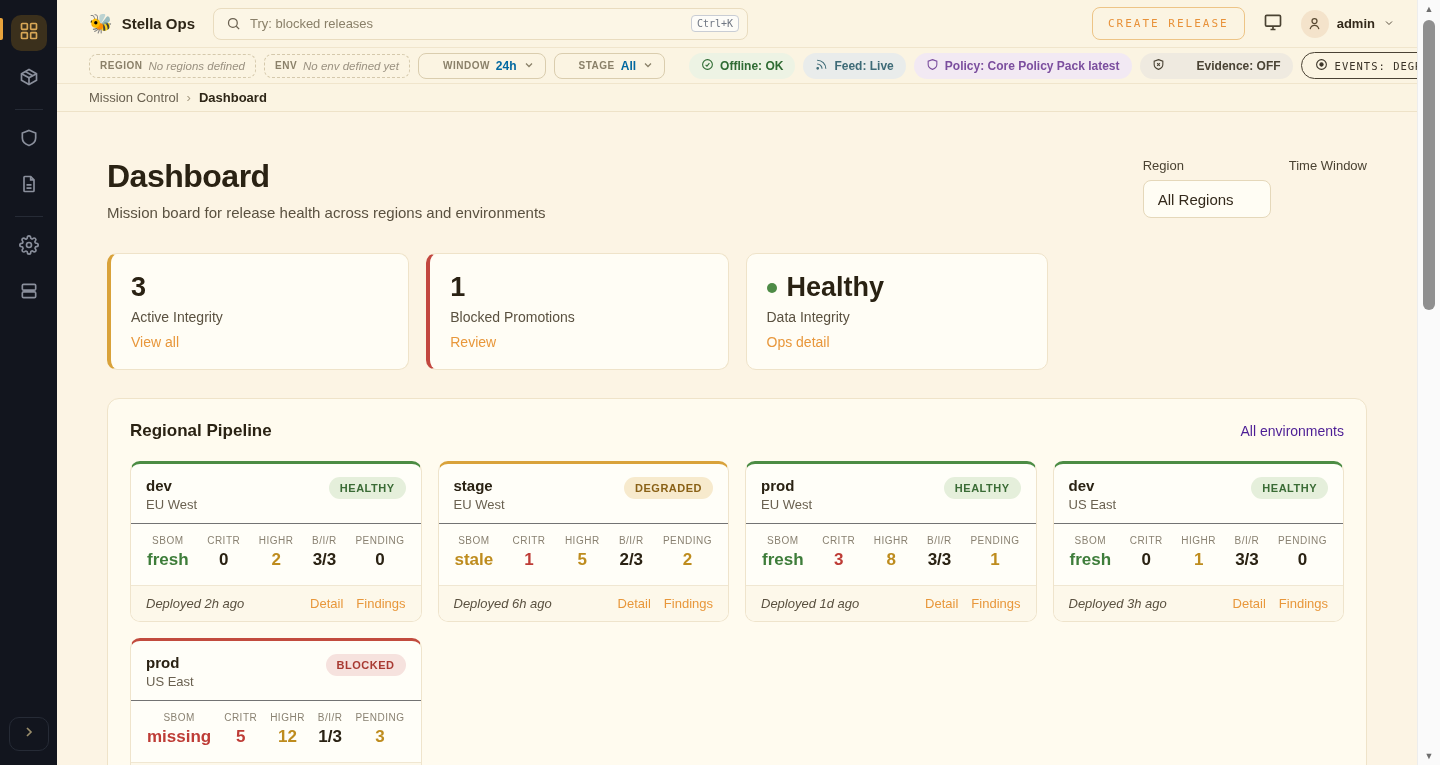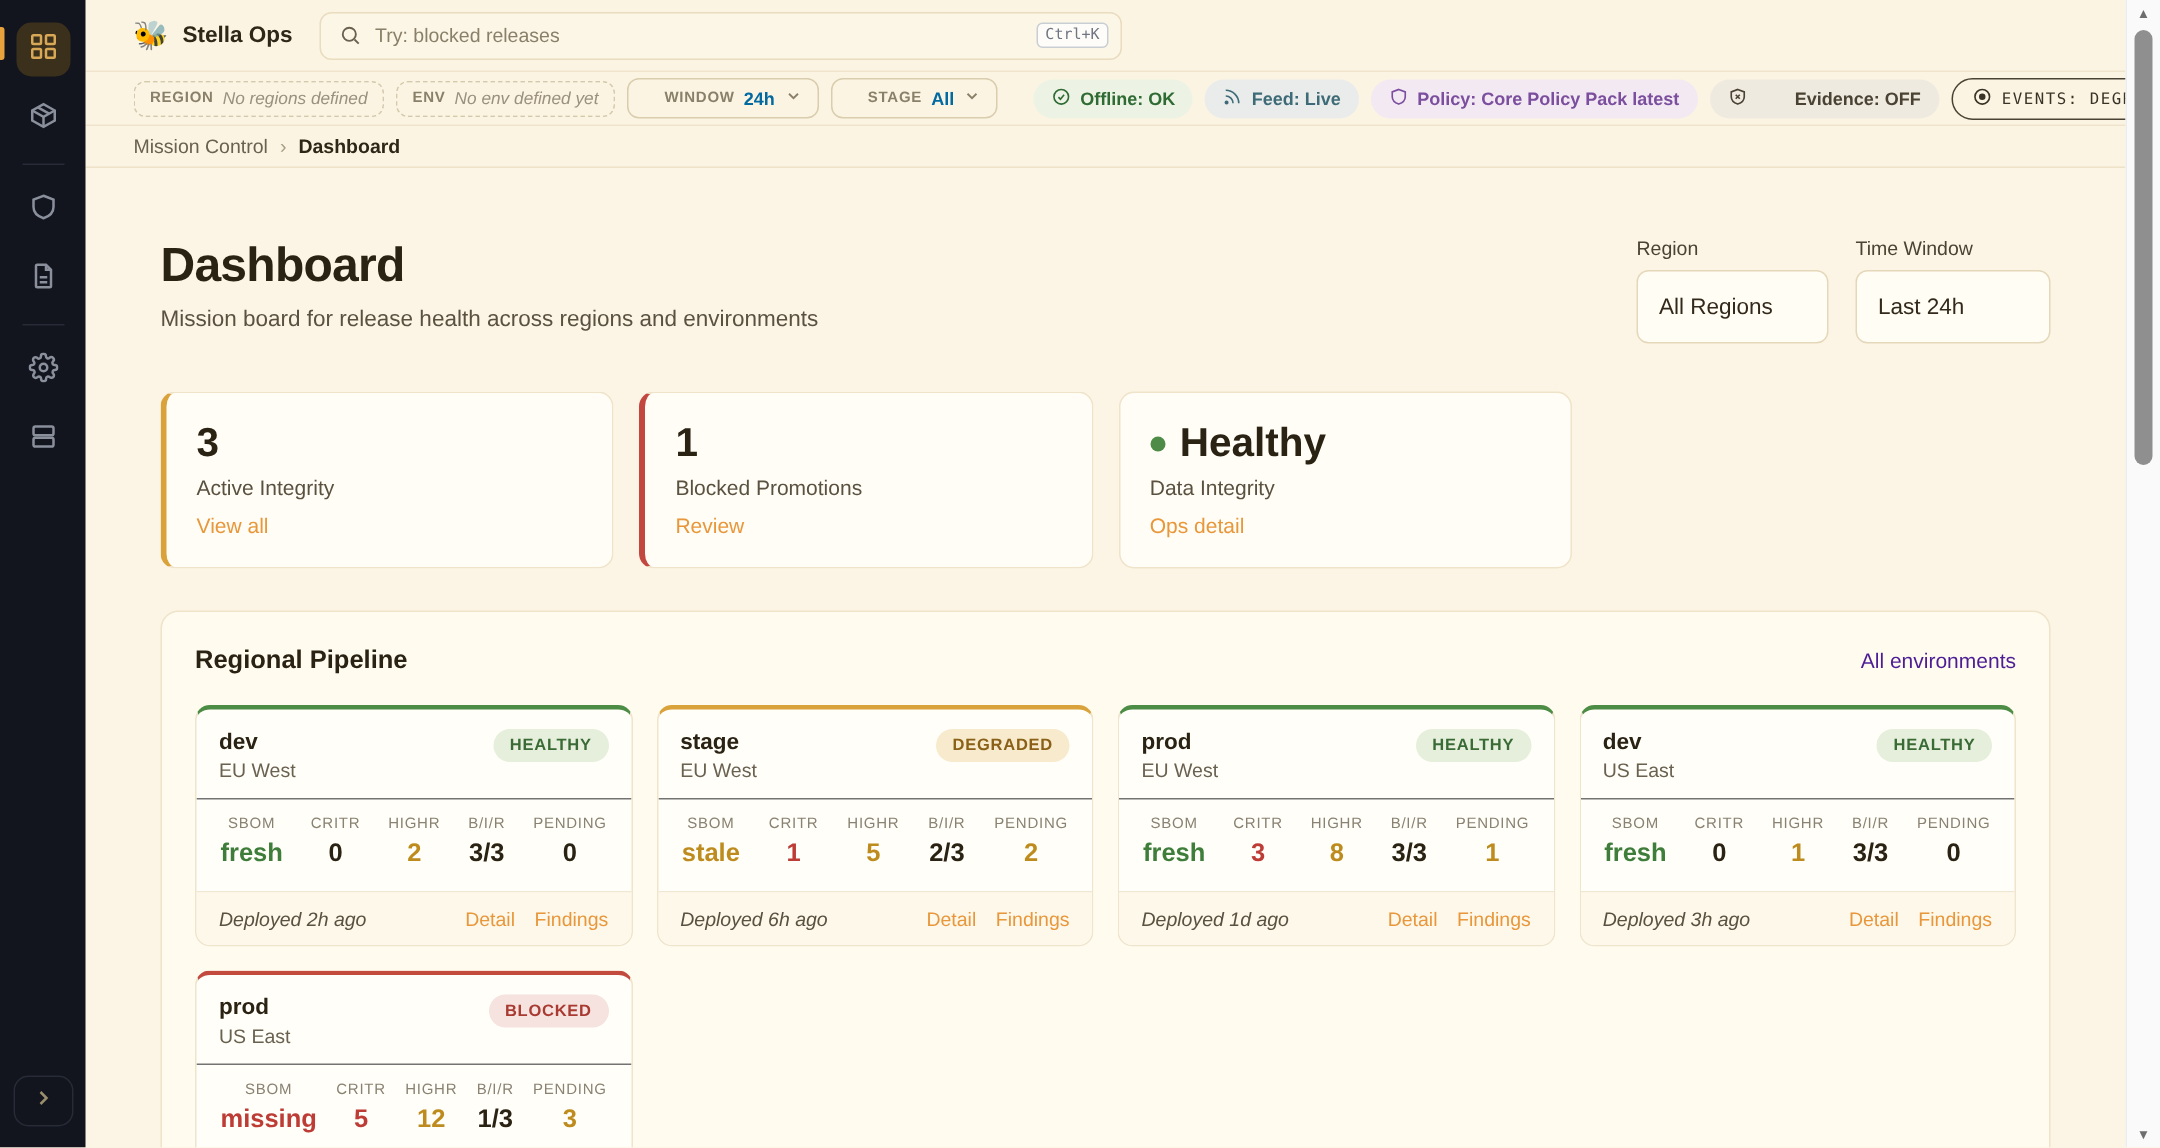--- a/index.html
+++ b/index.html
@@ -66,21 +66,21 @@
   .bc-sep { color:#A89D85; }
   .bc-current { color:#2E2617; font-weight:bold; }
 
   
   .content { flex:1; overflow:hidden; padding:46px 50px 0; background:#FCF4E4; }
   .title-row { display:flex; align-items:flex-start; }
   .page-title { font-size:32px; font-weight:bold; color:#2A2213; letter-spacing:-0.5px; }
   .page-sub { font-size:15px; color:#5A5140; margin-top:9px; }
   .filters { margin-left:auto; display:flex; gap:18px; }
   .filter label { display:block; font-size:13px; color:#4A4232; margin-bottom:7px; }
-  .filter .select { border:1px solid #E5D8BA; background:#FFFDF4; border-radius:8px; height:49px; display:flex; align-items:center; padding:0 14px; font-size:15px; color:#33291B; cursor:pointer; }
+  .filter .select { border:1px solid #E5D8BA; background:#FFFDF4; border-radius:8px; height:38px; display:flex; align-items:center; padding:0 14px; font-size:15px; color:#33291B; cursor:pointer; }
   .filter .select.w1 { width:128px; }
   .filter .select.w2 { width:130px; }
 
   
   .stats { display:grid; grid-template-columns:repeat(4,1fr); gap:17px; margin-top:32px; }
   .stat-card { background:#FFFDF5; border:1px solid #EFE3C9; border-radius:10px; padding:18px 20px; min-height:110px; }
   .stat-card.accent-amber { border-left:4px solid #D9A23A; }
   .stat-card.accent-red { border-left:4px solid #C2473F; }
   .stat-val { font-size:27px; font-weight:bold; color:#2A2213; display:flex; align-items:center; gap:10px; }
   .stat-val .dot { width:10px; height:10px; border-radius:50%; background:#4E8B46; display:inline-block; }
@@ -202,20 +202,45 @@
     <div class="search">
       <span style="display:flex;color:#5A5140;">
         <svg viewBox="0 0 24 24" fill="none" stroke="currentColor" stroke-width="2" width="15" height="15">
             <circle cx="11" cy="11" r="7"></circle>
             <path d="M21 21l-4.5-4.5"></path>
           </svg>
       </span>
       <input type="text" placeholder="Try: blocked releases" style="">
       <span class="kbd">Ctrl+K</span>
     </div>
+    <div class="header-right">
+      <button class="create-btn">CREATE RELEASE</button>
+      <span class="monitor-btn">
+        <span>
+          <svg viewBox="0 0 24 24" fill="none" stroke="currentColor" stroke-width="2" width="20" height="20">
+              <rect x="3" y="4" width="18" height="13" rx="1.5"></rect>
+              <path d="M9 21h6M12 17v4"></path>
+            </svg>
+        </span>
+      </span>
+      <div class="user-wrap">
+        <span class="avatar">
+          <svg viewBox="0 0 24 24" fill="none" stroke="currentColor" stroke-width="2" width="15" height="15">
+              <circle cx="12" cy="8" r="4"></circle>
+              <path d="M5 21c1-4 3.5-6 7-6s6 2 7 6"></path>
+            </svg>
+        </span>
+        <span class="user-name">admin</span>
+        <span class="chev">
+          <svg viewBox="0 0 24 24" fill="none" stroke="currentColor" stroke-width="2" width="12" height="12">
+              <path d="M6 9l6 6 6-6"></path>
+            </svg>
+        </span>
+      </div>
+    </div>
   </header>
 
   <div class="statusbar">
     <div class="chip">
       <span class="c-label">REGION</span>
       <span class="c-ghost">No regions defined</span>
     </div>
     <div class="chip">
       <span class="c-label">ENV</span>
       <span class="c-ghost">No env defined yet</span>
@@ -288,23 +313,20 @@
       </div>
       <div class="filters">
         <div class="filter">
           <label>Region</label>
           <div class="select w1">
               <span>All Regions</span>
             </div>
         </div>
         <div class="filter">
           <label>Time Window</label>
-          <div class="select w2">
-              <span>Last 24h</span>
-            </div>
         </div>
       </div>
     </div>
 
     <div class="stats">
       <div class="stat-card accent-amber">
         <div class="stat-val">3</div>
         <div class="stat-label">Active Integrity</div>
         <span class="stat-link">View all</span>
       </div>

